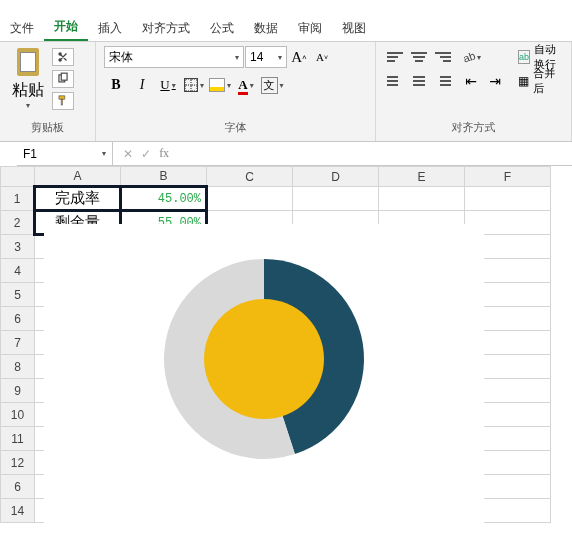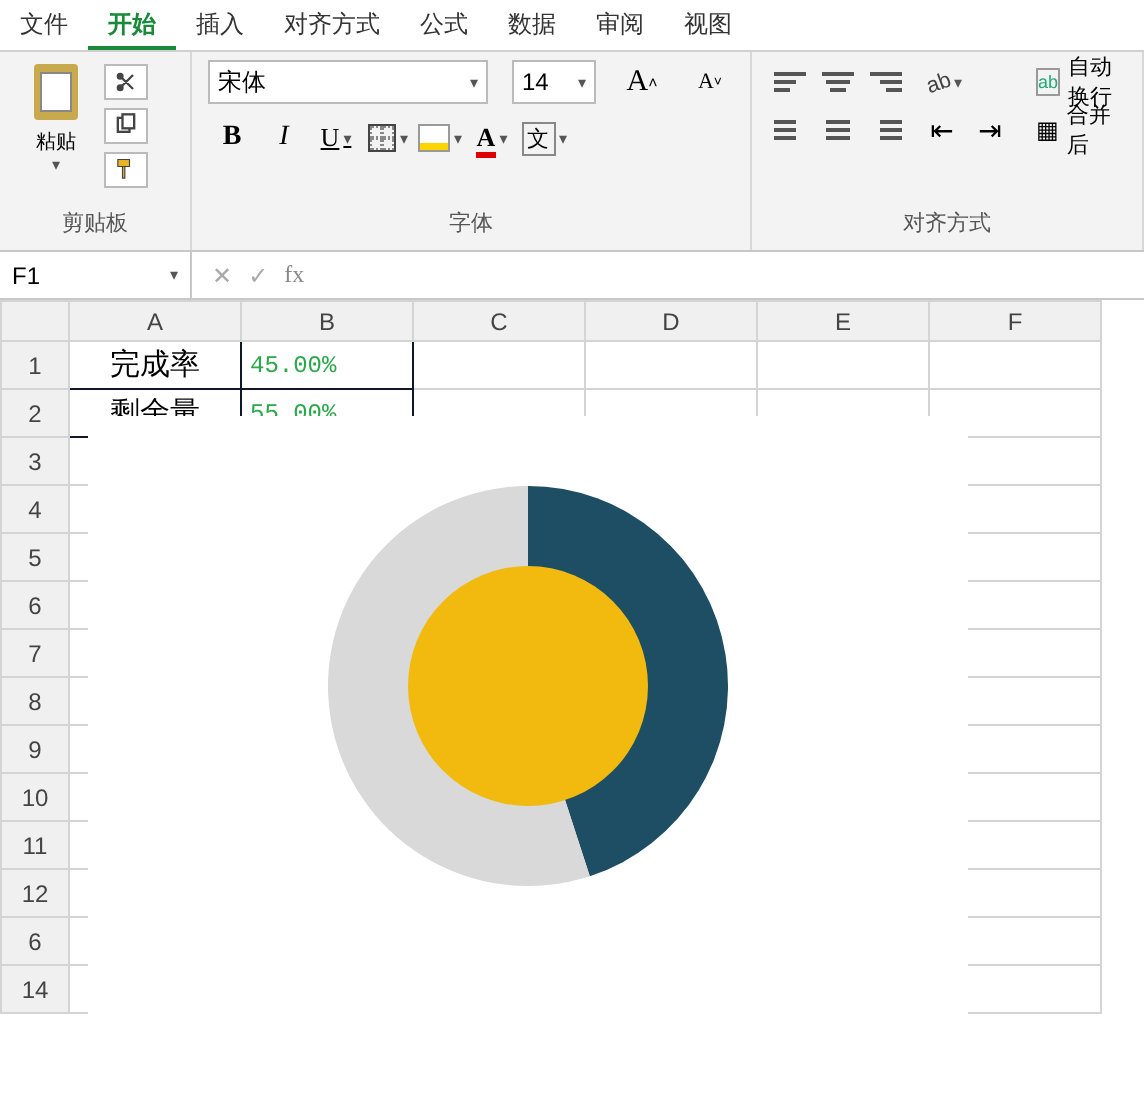--- a/index.html
+++ b/index.html
@@ -1,42 +1,42 @@
 <!DOCTYPE html>
 <html><head>
 <meta charset="utf-8">
 <style>
   * { box-sizing: border-box; margin: 0; padding: 0; font-family: "Microsoft YaHei", Arial, sans-serif; }
   body { width: 572px; height: 549px; background: #fff; overflow: hidden; font-size: 12px; }
 
   
-  .menubar { display: flex; background: #fff; height: 26px; border-bottom: 1px solid #d0d0d0; }
+  .menubar { display: flex; background: #fff; height: 42px; border-bottom: 1px solid #d0d0d0; align-items: flex-end; }
   .menu-item { padding: 4px 10px; cursor: pointer; color: #333; }
   .menu-item.active { color: #1a8a3a; font-weight: 600; border-bottom: 2px solid #1a8a3a; }
 
   
   .ribbon { display: flex; background: #f3f3f3; height: 100px; border-bottom: 1px solid #c8c8c8; }
   .ribbon-group { border-right: 1px solid #d8d8d8; padding: 4px 8px; display: flex; flex-direction: column; justify-content: space-between; }
   .ribbon-group-label { text-align: center; font-size: 11px; color: #555; padding: 2px 0; }
   .rg-clipboard { width: 96px; }
   .rg-font { width: 280px; }
   .rg-align { flex: 1; }
 
   .clip-row { display: flex; gap: 4px; align-items: flex-start; }
   .paste-big { display: flex; flex-direction: column; align-items: center; width: 40px; cursor: pointer; }
   .paste-big .pic { width: 28px; height: 32px; position: relative; }
   .paste-big .clipbd { width: 22px; height: 28px; background: #c9a94e; border-radius: 2px; position: absolute; left: 3px; top: 2px; }
   .paste-big .sheet { width: 16px; height: 20px; background: #fff; border: 1px solid #888; position: absolute; left: 6px; top: 6px; }
-  .paste-big .lbl { font-size: 10px; margin-top: 2px; }
+  .paste-big .lbl { font-size: 16px; margin-top: 2px; }
   .paste-big .drop { font-size: 8px; color: #555; }
   .mini-btns { display: flex; flex-direction: column; gap: 4px; margin-top: 2px; }
   .mini-btn { width: 22px; height: 18px; border: 1px solid #bbb; background: #fff; cursor: pointer; display:flex; align-items:center; justify-content:center; }
   .scissors svg, .copy svg, .brush svg { width: 14px; height: 14px; }
 
-  .font-top { display: flex; gap: 12px; align-items: flex-start; }
+  .font-top { display: flex; gap: 1px; align-items: flex-start; }
   .font-name { width: 140px; height: 22px; border: 1px solid #bbb; background: #fff; padding: 0 4px; display: flex; align-items: center; justify-content: space-between; }
   .font-size { width: 42px; height: 22px; border: 1px solid #bbb; background: #fff; padding: 0 4px; display: flex; align-items: center; justify-content: space-between; }
   .aA { width: 22px; height: 22px; border: 1px solid transparent; display:flex; align-items:center; justify-content:center; font-family: serif; cursor:pointer; }
   .aA.big { font-size: 15px; }
   .aA.small { font-size: 11px; }
   .chev { font-size: 8px; color: #555; }
 
   .font-bot { display: flex; gap: 2px; align-items: center; margin-top: 6px; }
   .tb { width: 24px; height: 22px; display:flex; align-items:center; justify-content:center; cursor:pointer; border:1px solid transparent; }
   .bold { font-weight: bold; font-family: serif; font-size:14px; }
@@ -58,38 +58,38 @@
   .al.center span { width:70%; align-self:center; }
   .al.right span { width:70%; align-self:flex-end; }
   .indent-col { display:flex; flex-direction:column; gap:2px; }
   .ind { width:22px; height:22px; display:flex; align-items:center; justify-content:center; cursor:pointer; font-size:14px; }
   .orient { width:22px; height:22px; display:flex; align-items:center; justify-content:center; cursor:pointer; }
   .side-col { display:flex; flex-direction:column; gap:2px; }
   .side-btn { height:22px; padding:0 6px; display:flex; align-items:center; gap:4px; cursor:pointer; font-size:11px; }
   .side-btn .ic { width:14px; height:14px; display:inline-block; }
 
   
-  .fx-row { display:flex; height:24px; border-bottom:1px solid #c8c8c8; align-items:stretch; background:#fff; }
+  .fx-row { display:flex; height:24px; border-bottom:1px solid #c8c8c8; align-items:stretch; background:#fff;margin-left:17px; }
   .namebox { width:96px; border-right:1px solid #c8c8c8; display:flex; align-items:center; padding:0 6px; justify-content:space-between; }
   .fx-btns { display:flex; align-items:center; gap:8px; padding:0 10px; color:#aaa; }
   .fx-btns .fx { font-family:serif; color:#888; }
   .formula-input { flex:1; }
 
   
   .sheet-area { position:relative; height: calc(549px - 26px - 100px - 24px); overflow:hidden; background:#fff; }
   table.sheet { border-collapse:collapse; table-layout:fixed; }
   table.sheet th, table.sheet td { border:1px solid #d4d4d4; font-weight:normal; }
   .corner { width:34px; height:20px; background:#f0f0f0; }
   th.colh { height:20px; background:#f0f0f0; color:#444; font-size:12px; }
   th.rowh { width:34px; background:#f0f0f0; color:#444; font-size:12px; }
   td.cell { height:24px; background:#fff; padding:0 4px; }
   .wA { width:86px; } .wB { width:86px; } .wC { width:86px; } .wD { width:86px; } .wE { width:86px; } .wF { width:86px; }
-  .val-green { color:#2ba84a; font-family:"Consolas","Courier New",monospace; }
+  .val-green { color:#2ba84a; font-family:"Consolas","Courier New",monospace; text-align:right; }
   .label-cn { font-family:"KaiTi","STKaiti",serif; font-size:15px; text-align:center; }
-  .data-range td.cell { border:1px solid #0f172a; }
+  .data-range td.cell { border:3px solid #0f172a; }
 
   
   .chart-box { position:absolute; left:44px; top:58px; width:440px; height:320px; background:#fff; }
   .chart-svg { display:block; margin:15px auto 0; }
   .legend { display:flex; gap:14px; justify-content:center; margin-top:8px; font-size:12px; color:#333; }
   .legend .sw { width:10px; height:10px; display:inline-block; margin-right:4px; }
 </style>
 </head>
 <body>
 

